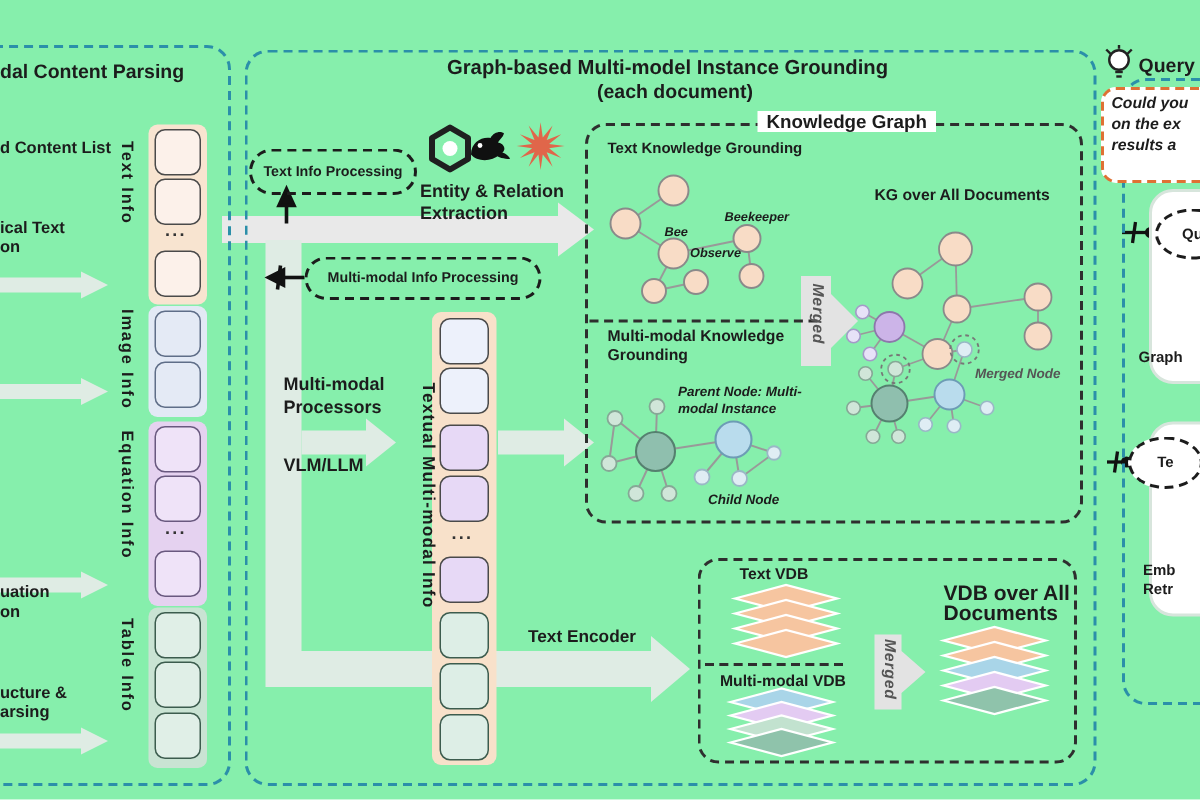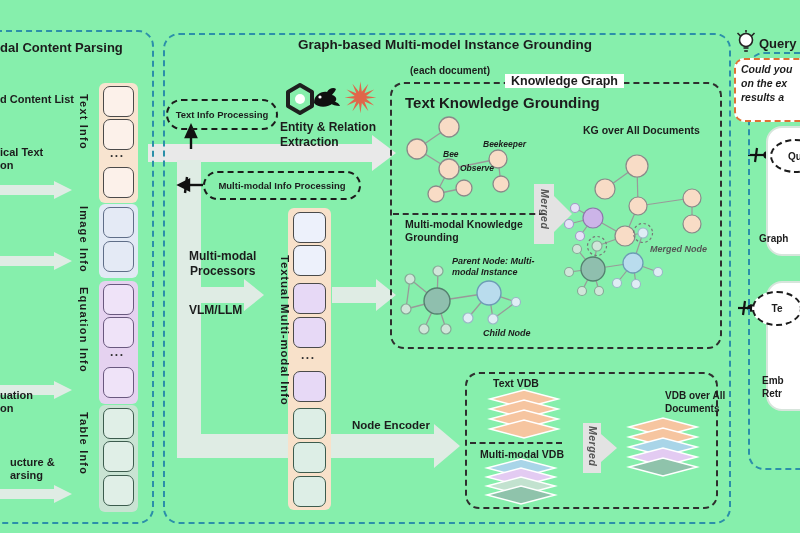--- a/index.html
+++ b/index.html
@@ -263,87 +263,87 @@
   <div class="vlabel" style="left:90px;top:412px;font-size:11px;">Table Info</div>
 
   <div class="lbl" style="left:0;top:146px;font-size:11px;line-height:13px;">
     <span>ical Text</span><br>
     <span>on</span>
   </div>
   <div class="lbl" style="left:0;top:349px;font-size:11px;line-height:13px;margin-top:40px;">
     <span>uation</span><br>
     <span>on</span>
   </div>
-  <div class="lbl" style="left:0;top:456px;font-size:11px;line-height:13px;padding-left:10px;">
+  <div class="lbl" style="left:0;top:456px;font-size:11px;line-height:13px;">
     <span>ucture &amp;</span><br>
     <span>arsing</span>
   </div>
 
   <div class="panel" style="left:163px;top:33px;width:564px;height:487px;"></div>
 
   <div class="lbl" style="left:445px;top:37px;transform:translateX(-50%);font-size:13.5px;">Graph-based Multi-model Instance Grounding</div>
-  <div class="lbl" style="left:450px;top:53px;transform:translateX(-50%);font-size:10px;margin-top:12px;">(each document)</div>
+  <div class="lbl" style="left:450px;top:53px;transform:translateX(-50%);font-size:13px;">(each document)</div>
 
   <div class="stadium" style="left:203px;top:171px;width:158px;height:29px;">
     <span>Multi-modal Info Processing</span>
   </div>
   <div class="stadium" style="left:166px;top:99px;width:112px;height:31px;">
     <span>Text Info Processing</span>
   </div>
 
   <div class="lbl" style="left:280px;top:120px;font-size:12px;line-height:15px;">
     <span>Entity &amp; Relation</span><br>
     <span>Extraction</span>
   </div>
 
-  <div class="lbl" style="left:189px;top:249px;font-size:12px;line-height:15px;text-align:center;">
+  <div class="lbl" style="left:189px;top:249px;font-size:12px;line-height:15px;">
     <span>Multi-modal</span><br>
     <span>Processors</span>
   </div>
   <div class="lbl" style="left:189px;top:303px;font-size:12px;">VLM/LLM</div>
 
   <div class="strip" style="left:288px;top:208px;width:43px;height:302px;background:#f8e1ca;"></div>
   <div class="mchunk" style="left:293px;top:212px;background:#edf1fb;border:1.6px solid #4a4a4a;"></div>
   <div class="mchunk" style="left:293px;top:245px;background:#edf1fb;border:1.6px solid #4a4a4a;"></div>
   <div class="mchunk" style="left:293px;top:283px;background:#e7d9f6;border:1.6px solid #4a4a4a;"></div>
   <div class="mchunk" style="left:293px;top:317px;background:#e7d9f6;border:1.6px solid #4a4a4a;"></div>
   <div class="dots" style="left:301px;top:348px;">...</div>
   <div class="mchunk" style="left:293px;top:371px;background:#e7d9f6;border:1.6px solid #4a4a4a;"></div>
   <div class="mchunk" style="left:293px;top:408px;background:#ddeee6;border:1.6px solid #3c5c4e;"></div>
   <div class="mchunk" style="left:293px;top:442px;background:#ddeee6;border:1.6px solid #3c5c4e;"></div>
   <div class="mchunk" style="left:293px;top:476px;background:#ddeee6;border:1.6px solid #3c5c4e;"></div>
   <div class="vlabel" style="left:291px;top:255px;font-size:11.5px;letter-spacing:0.8px;">Textual Multi-modal Info</div>
 
-  <div class="lbl" style="left:352px;top:419px;font-size:11.5px;">Node Encoder</div>
+  <div class="lbl" style="left:352px;top:419px;font-size:11.5px;">Text Encoder</div>
 
   <div class="blackbox" style="left:390px;top:82px;width:328px;height:263px;"></div>
   <div class="titlechip" style="left:505px;top:74px;font-size:12.5px;text-align:center;">Knowledge Graph</div>
-  <div class="lbl" style="left:405px;top:94px;font-size:15px;">Text Knowledge Grounding</div>
+  <div class="lbl" style="left:405px;top:94px;font-size:10px;">Text Knowledge Grounding</div>
   <div class="lbl it" style="left:443px;top:149px;font-size:8.5px;">Bee</div>
   <div class="lbl it" style="left:483px;top:139px;font-size:8.5px;">Beekeeper</div>
   <div class="lbl it" style="left:460px;top:163px;font-size:8.5px;">Observe</div>
   <div class="divider" style="left:393px;top:213px;width:152px;"></div>
   <div class="lbl" style="left:405px;top:218px;font-size:10.5px;line-height:13px;">
     <span>Multi-modal Knowledge</span><br>
     <span>Grounding</span>
   </div>
   <div class="lbl it" style="left:452px;top:256px;font-size:9px;line-height:11px;">
     <span>Parent Node: Multi-</span><br>
     <span>modal Instance</span>
   </div>
-  <div class="lbl it" style="left:483px;top:328px;font-size:9px;">Child Node</div>
+  <div class="lbl it" style="left:472px;top:328px;font-size:9px;">Child Node</div>
   <div class="lbl" style="left:583px;top:124px;font-size:10.5px;text-align:right;">KG over All Documents</div>
   <div class="lbl it" style="left:650px;top:244px;font-size:9px;color:#555;">Merged Node</div>
   <div class="vlabel it" style="left:551px;top:189px;font-size:10.5px;color:#555;letter-spacing:0.5px;">Merged</div>
 
   <div class="blackbox" style="left:465px;top:372px;width:249px;height:133px;"></div>
   <div class="lbl" style="left:493px;top:377px;font-size:10.5px;">Text VDB</div>
   <div class="divider" style="left:470px;top:442px;width:92px;"></div>
   <div class="lbl" style="left:480px;top:448px;font-size:10.5px;">Multi-modal VDB</div>
-  <div class="lbl" style="left:665px;top:389px;font-size:10px;line-height:13px;">
+  <div class="lbl" style="left:629px;top:389px;font-size:14px;line-height:13px;">
     <span>VDB over All</span><br>
     <span>Documents</span>
   </div>
   <div class="vlabel it" style="left:599px;top:426px;font-size:10.5px;color:#555;letter-spacing:0.5px;">Merged</div>
 
   <div class="panel" style="left:748px;top:52px;width:80px;height:414px;"></div>
 
   <div class="lbl" style="left:759px;top:36px;font-size:13px;">Query</div>
 
   <div class="orangebox" style="left:734px;top:58px;width:92px;height:60px;"></div>

